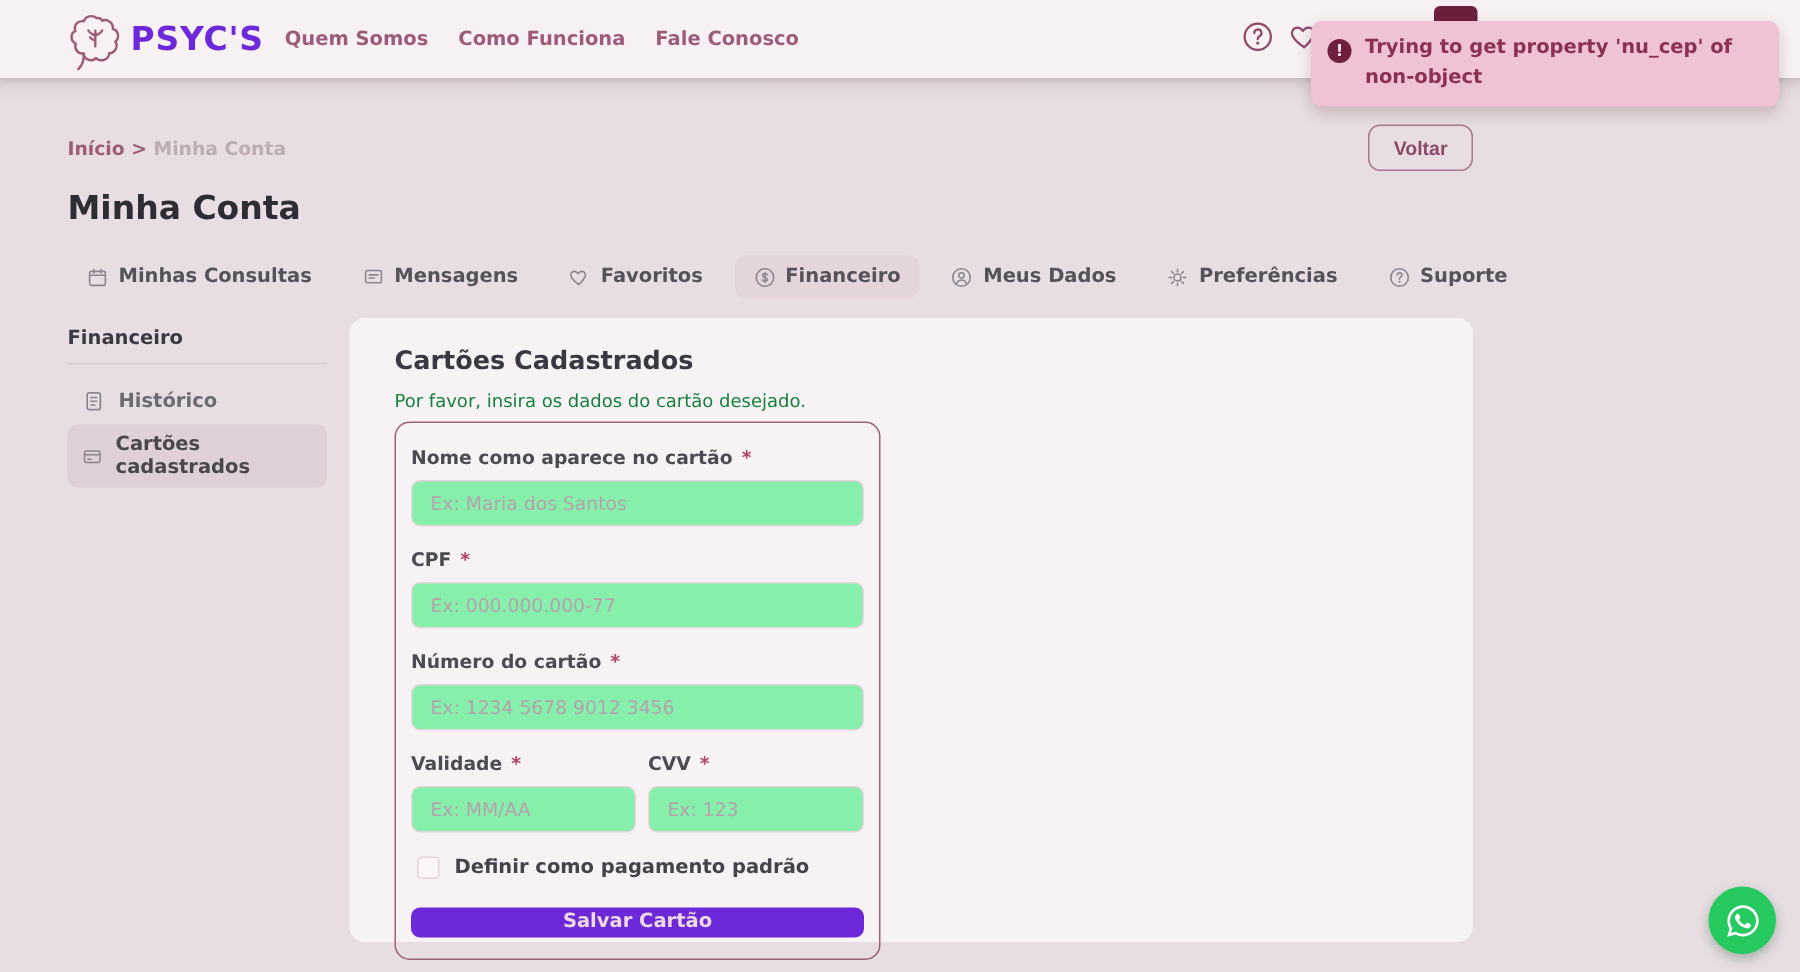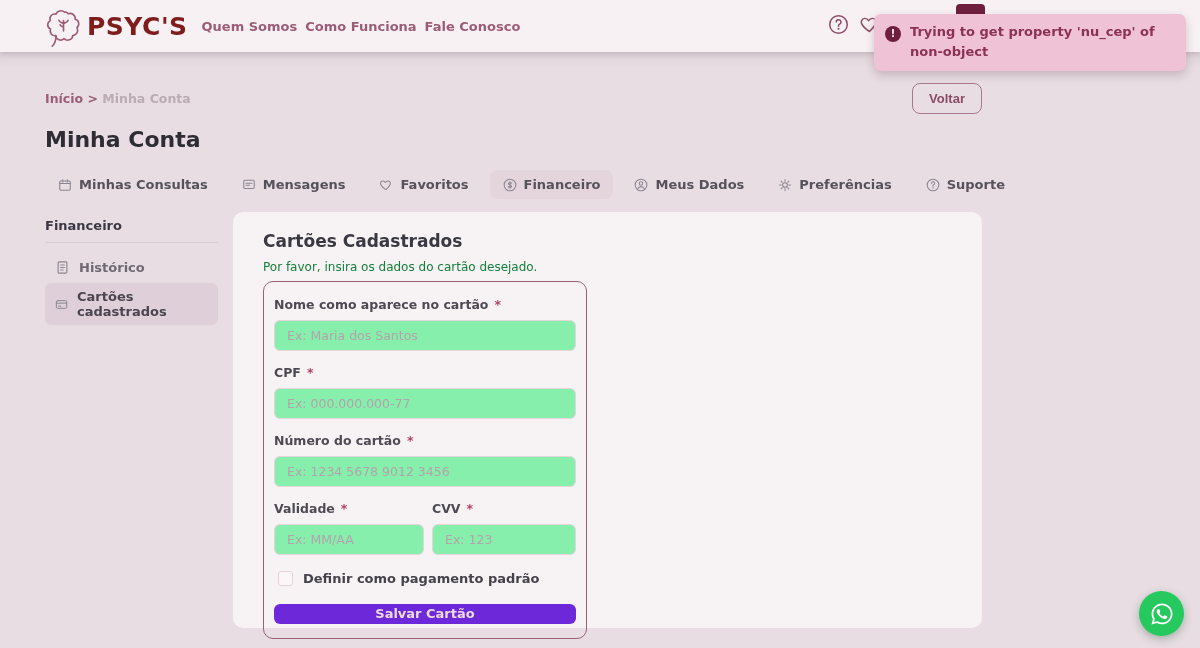--- a/index.html
+++ b/index.html
@@ -20,22 +20,22 @@
     padding-left: 45px;
     z-index: 5;
     box-shadow: 0 2px 5px rgba(90,60,75,0.18);
   }
   .under-header-fade {
     position: absolute; top: 52px; left: 0; right: 0; height: 16px;
     background: linear-gradient(#dcd1d6, #e7dde2);
     z-index: 1;
   }
   .brand { display: flex; align-items: center; gap: 4px; cursor: pointer; }
-  .brand-name { font-size: 25px; font-weight: 700; color: #7f1d1d; letter-spacing: 0.5px; }
-  .main-nav { display: flex; gap: 8px; margin-left: 14px; }
+  .brand-name { font-size: 22px; font-weight: 700; color: #6d28d9; letter-spacing: 0.5px; }
+  .main-nav { display: flex; gap: 20px; margin-left: 14px; }
   .main-nav a { font-size: 13px; font-weight: 700; color: #9c5c77; text-decoration: none; }
   .hdr-icons { position: absolute; left: 828px; top: 14px; display: flex; gap: 10px; color: #8c4a66; }
   .hdr-icons .icn { width: 21px; height: 21px; display: inline-flex; }
   .hidden-btn-sliver {
     position: absolute; left: 956px; top: 4px; width: 29px; height: 13px;
     background: #6e1f3e; border-radius: 4px 4px 0 0; z-index: 6;
   }
 
   
   .toast {

